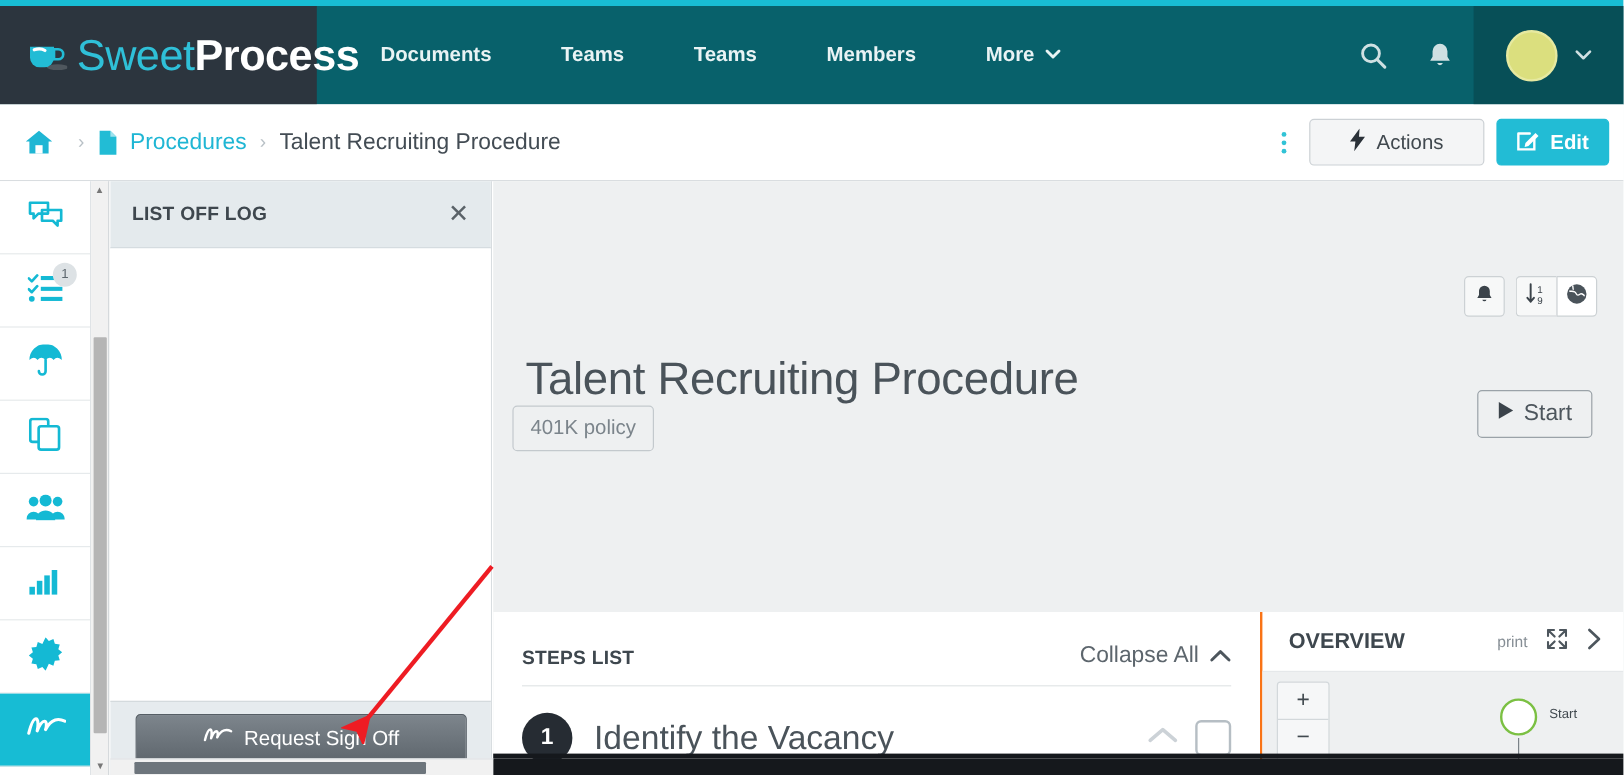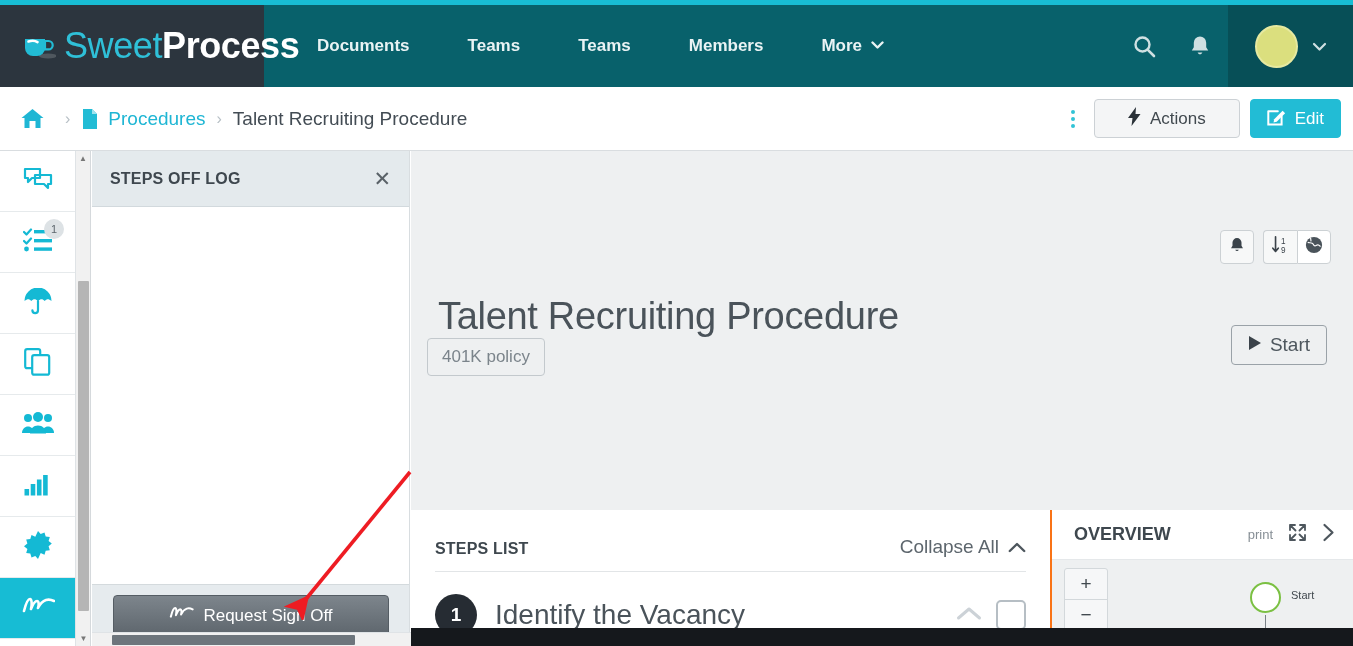--- a/index.html
+++ b/index.html
@@ -78,21 +78,21 @@
   .btn-actions {
     height: 39px; padding: 0 33px; background: #f4f5f6;
     border: 1px solid #ccd1d5; border-radius: 4px;
     display: flex; align-items: center; gap: 9px;
     font-size: 17px; color: #41494f; cursor: pointer;
   }
   .btn-edit {
     height: 39px; padding: 0 16px; background: #22bcd5;
     border: 1px solid #22bcd5; border-radius: 4px;
     display: flex; align-items: center; gap: 9px;
-    font-size: 17px; color: #ffffff; cursor: pointer;
+    font-size: 17px; color: #ffffff; cursor: pointer; font-weight: bold;
   }
 
   
   .rail {
     position: absolute; top: 151px; left: 0; width: 76px; height: 495px;
     background: #ffffff; border-right: 1px solid #dfe3e6;
   }
   .rail-item {
     height: 61px; border-bottom: 1px solid #e6eaec;
     display: flex; align-items: center; justify-content: center;
@@ -477,21 +477,21 @@
   </div>
 
   <div class="rail-scroll">
     <div class="arr">▲</div>
     <div class="thumb"></div>
     <div class="arr" style="position:absolute;bottom:0;left:0;width:15px;">▼</div>
   </div>
 
   <div class="signoff">
     <div class="signoff-head">
-      <span class="signoff-title">STEPS OFF LOG</span>
+      <span class="signoff-title">LIST OFF LOG</span>
       <span class="signoff-close">✕</span>
     </div>
     <div class="signoff-body"></div>
     <div class="signoff-foot">
       <div class="btn-signoff">
         <span>
           <svg width="26" height="16" viewBox="0 0 34 22">
             <path d="M3 16c2-8 4-12 6-12s2 6 1 10c2-5 4-8 6-8s2 4 1 7c2-4 5-7 8-8 3-1 6 0 8 1" stroke="#ffffff" stroke-width="2.8" fill="none" stroke-linecap="round" stroke-linejoin="round"></path>
           </svg>
         </span>

